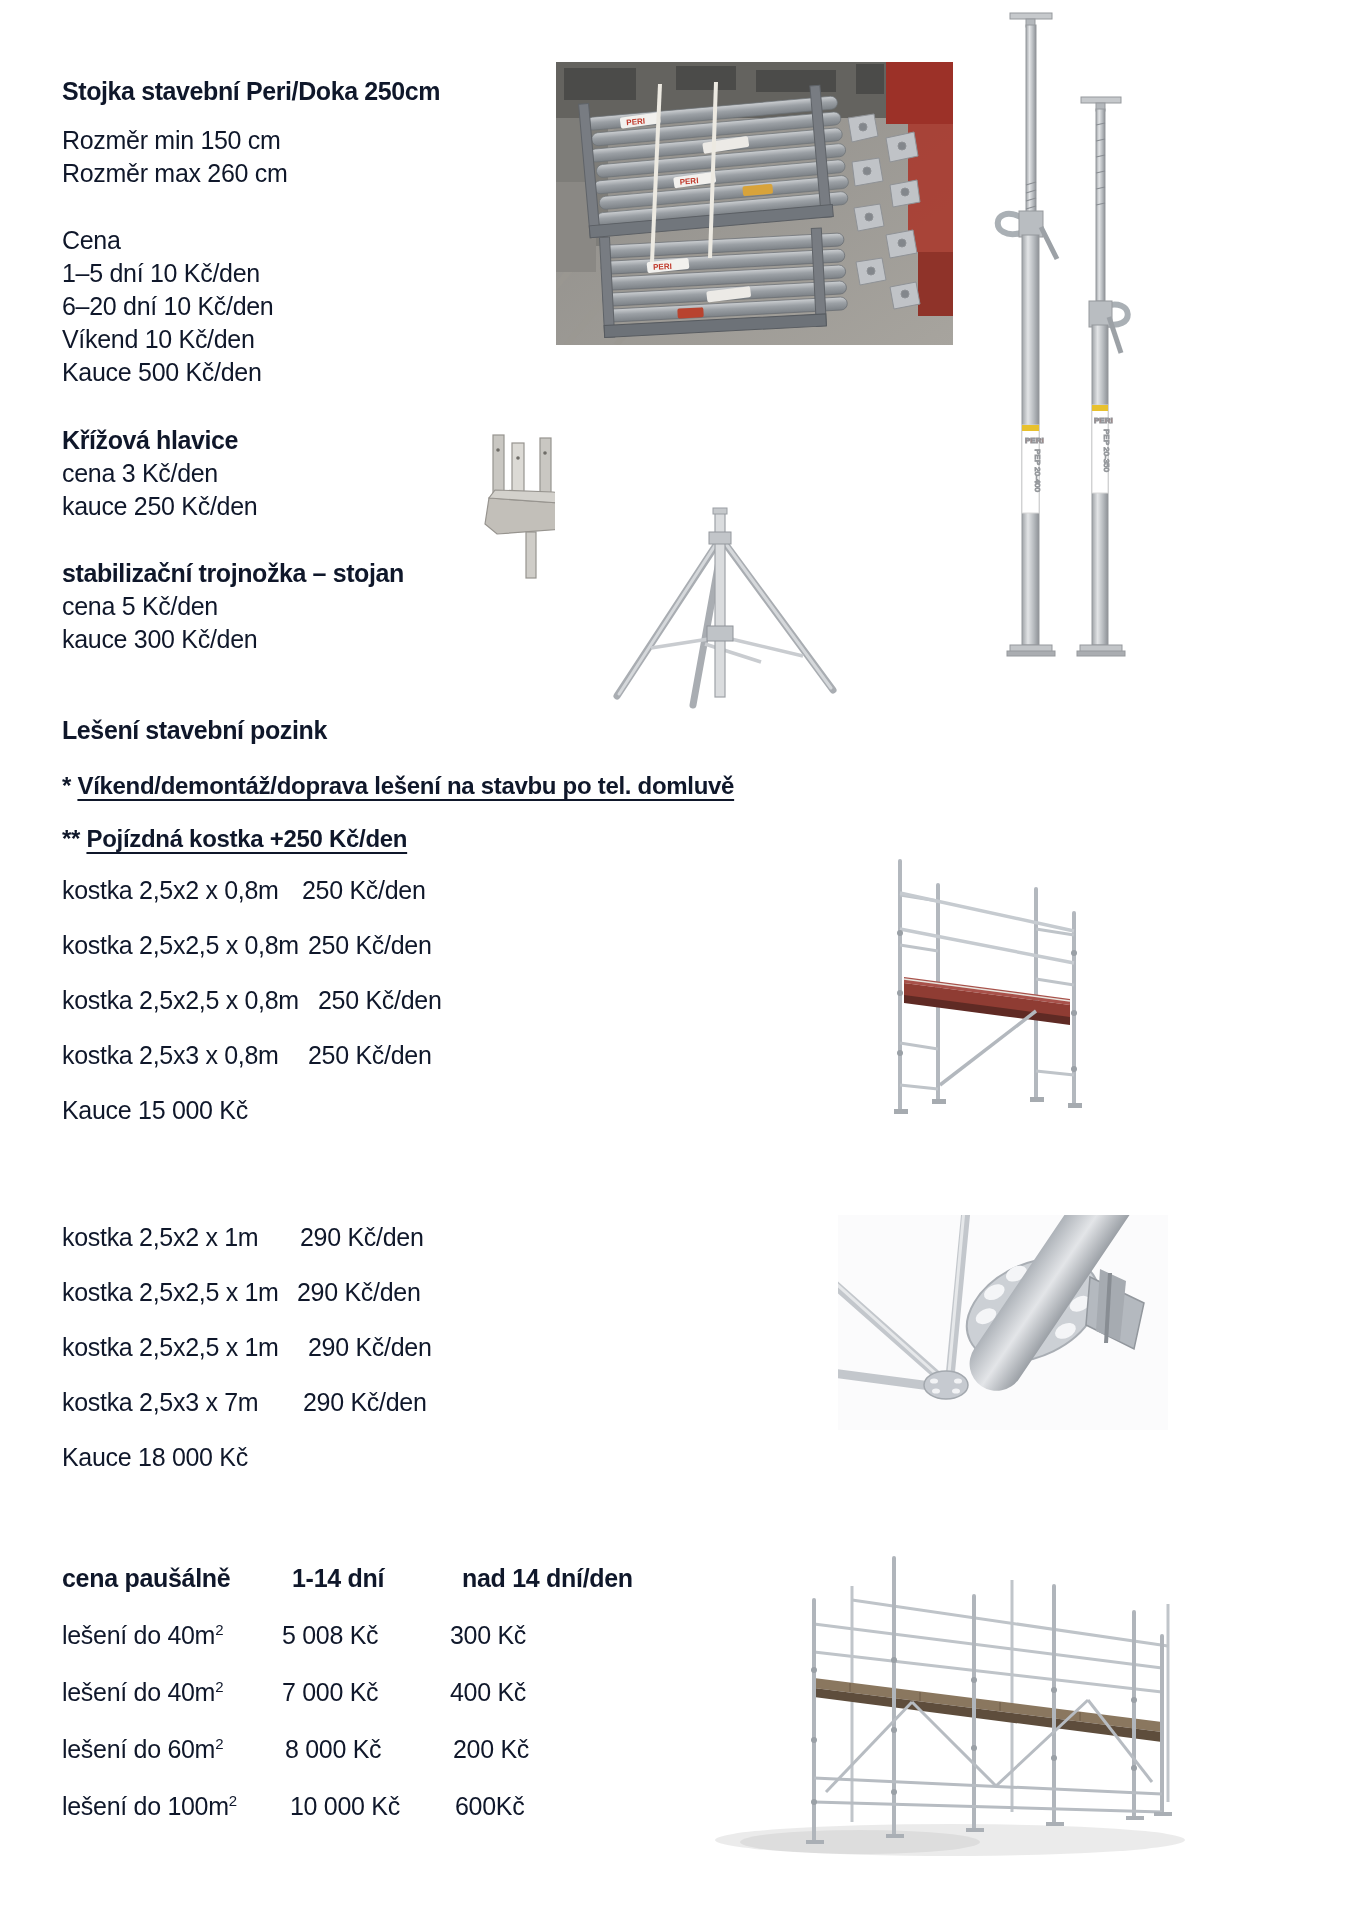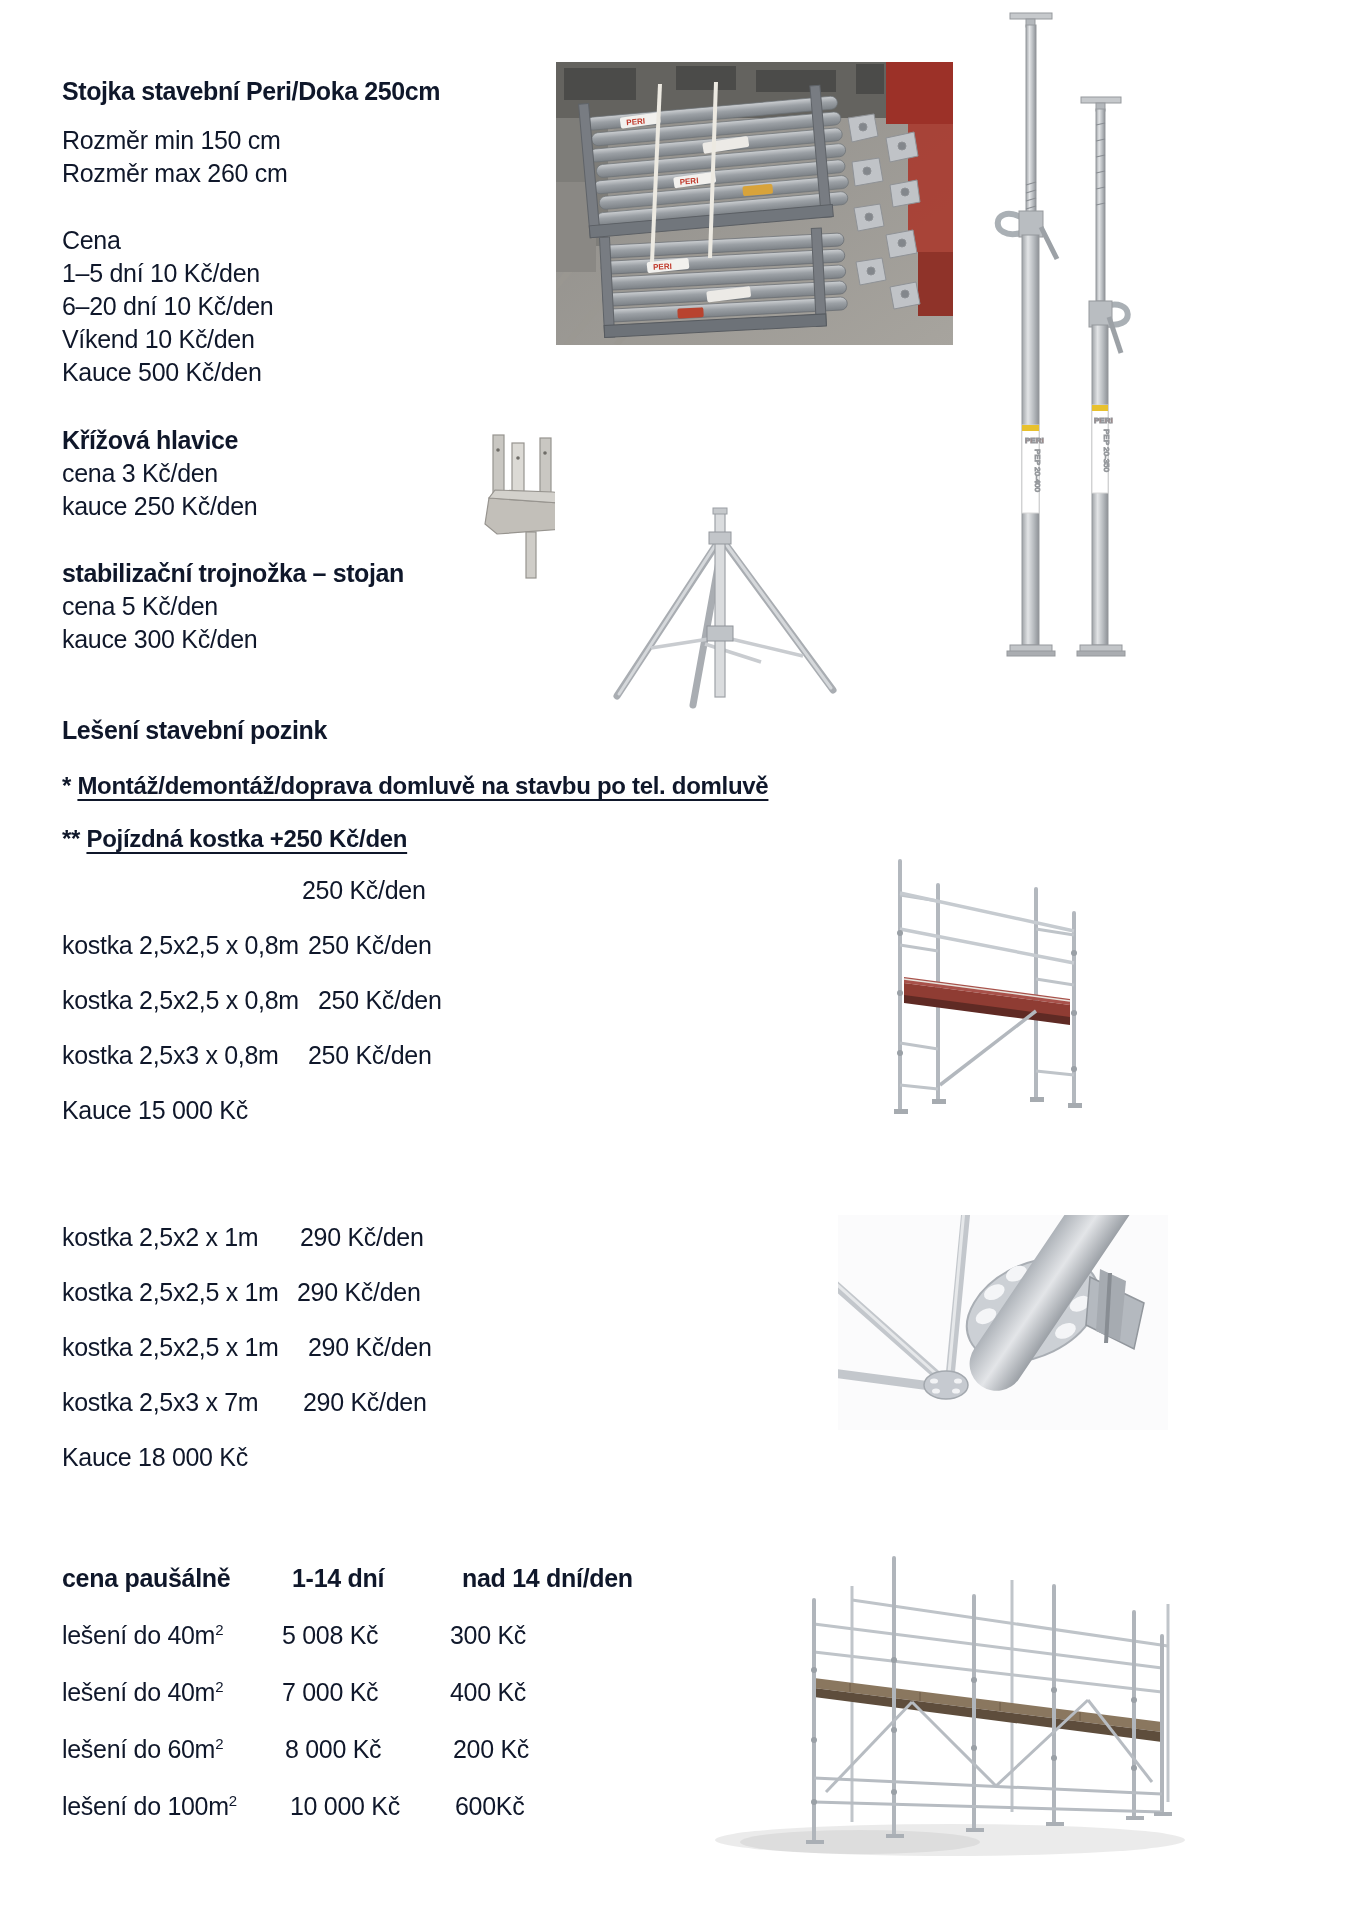--- a/index.html
+++ b/index.html
@@ -60,28 +60,29 @@
   <div class="txt" style="top:590px">
     <div class="line">cena 5 Kč/den</div>
     <div class="line">kauce 300 Kč/den</div>
   </div>
 
   <div class="txt" style="top:714px">
       <div class="h">Lešení stavební pozink</div>
     </div>
 
   <div class="txt note" style="top:769px">
-    <span>* </span><span class="u">Montáž/demontáž/doprava domluvě na stavbu po tel. domluvě</span>
+    <span>* </span><span class="u">Víkend/demontáž/doprava lešení na stavbu po tel. domluvě</span>
   </div>
   <div class="txt note" style="top:822px">
     <span>** </span><span class="u">Pojízdná kostka +250 Kč/den</span>
   </div>
 
   <div class="txt" style="top:863px">
     <div class="krow">
+      <span class="klabel">kostka 2,5x2 x 0,8m</span>
       <span class="kprice" style="left:302px">250 Kč/den</span>
     </div>
     <div class="krow">
       <span class="klabel">kostka 2,5x2,5 x 0,8m</span>
       <span class="kprice" style="left:308px">250 Kč/den</span>
     </div>
     <div class="krow">
       <span class="klabel">kostka 2,5x2,5 x 0,8m</span>
       <span class="kprice" style="left:318px">250 Kč/den</span>
     </div>

